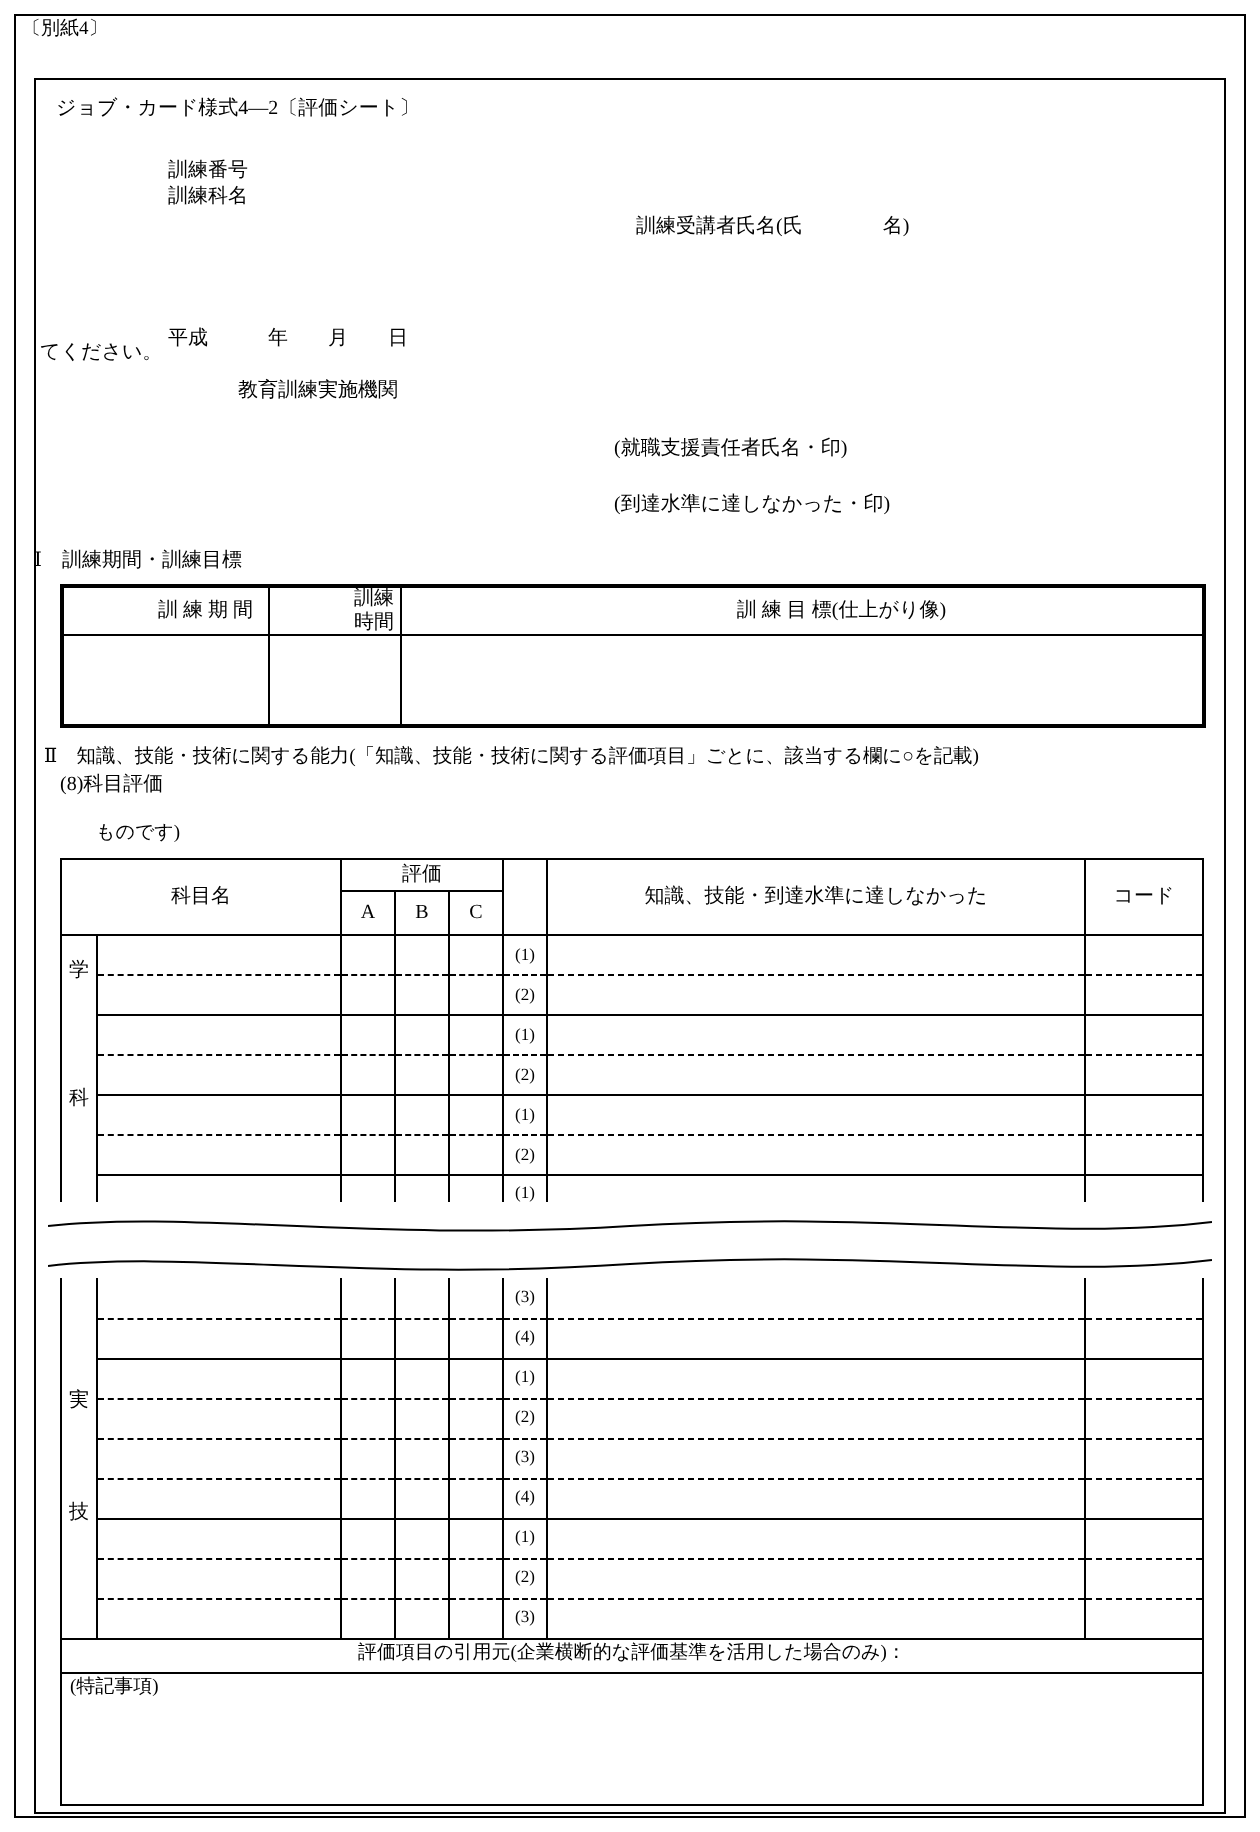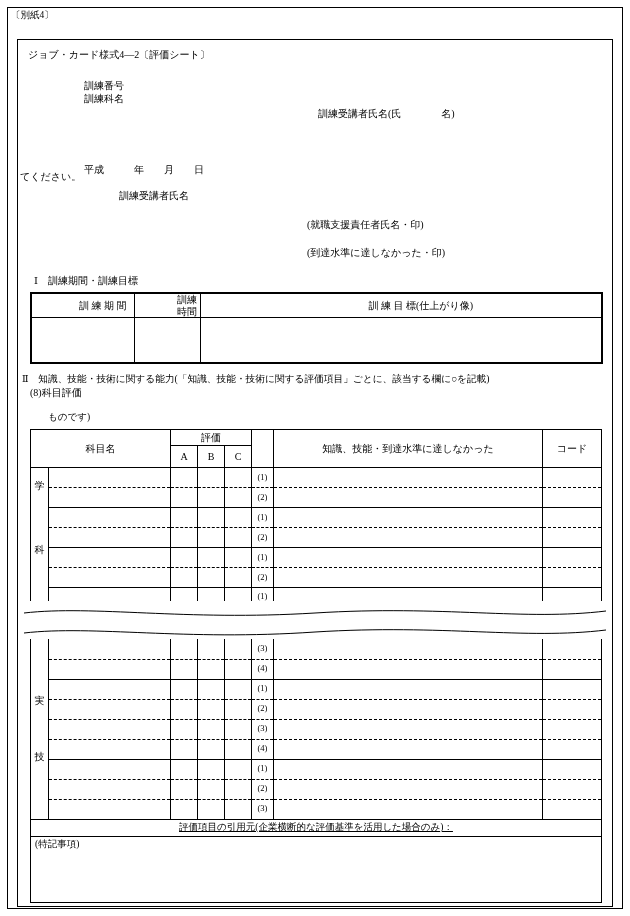--- a/index.html
+++ b/index.html
@@ -13,21 +13,21 @@
   .form-title { left:28px; top:49px; }
   .tn { left:84px; top:80px; }
   .tc { left:84px; top:93px; }
   .trainee { left:318px; top:108px; }
   .intro1 { left:20px; top:134px; }
   .intro2 { left:20px; top:147px;margin-top:24px; }
   .dateline { left:84px; top:164px; }
   .org { left:119px; top:190px; }
   .sig1 { left:307px; top:219px; }
   .sig2 { left:307px; top:247px; }
-  .h1sec { left:34px; top:275px; }
+  .h1sec { left:17px; top:275px; }
   .h2sec { left:22px; top:373px; font-size:9.7px; }
   .subh { left:30px; top:387px; }
   .leg1 { left:35px; top:400px; font-size:9.5px; }
   .leg2 { left:48px; top:412px; font-size:9.5px; }
 
   table { border-collapse:collapse; table-layout:fixed; }
   td { padding:0; line-height:1.15; overflow:hidden; }
 
   
   .t1 { position:absolute; left:30px; top:292px; width:571px; border:2px solid #000; }
@@ -43,40 +43,40 @@
   .t2 thead tr.h1 td { height:16px; }
   .t2 thead tr.h2 td { height:22px; }
   .t2 tbody td { border-left:1px solid #000; border-right:1px solid #000; text-align:center; vertical-align:middle; height:20px; }
   .t2 tbody tr.rs td { border-top:1px solid #000; }
   .t2 tbody tr.rd td { border-top:1px dashed #000; }
   .t2 tbody tr.cut td { height:18px; }
   .c-num { font-size:8.5px; }
   .catwrap { display:flex; flex-direction:column; align-items:center; height:100%; }
   .cw-up { padding-top:12px; row-gap:52px; }
   .cw-low { justify-content:center; row-gap:45px; }
-  .cite { text-align:center; padding:2px 4px; height:17px !important; font-size:9.5px;text-decoration:underline; }
+  .cite { text-align:center; padding:2px 4px; height:17px !important; font-size:9.5px; }
   .notes { text-align:left !important; vertical-align:top !important; padding:2px 4px; height:66px !important; font-size:9.5px; border-bottom:1px solid #000 !important; }
 
   .wave-band { position:absolute; left:24px; top:601px; width:582px; height:38px; background:#fff; z-index:3; }
 </style>
 </head>
 <body>
 
 <div class="sheet">
   <div class="outer-frame"></div>
   <div class="abs attachment">〔別紙4〕</div>
   <div class="main-box"></div>
 
   <div class="abs form-title">ジョブ・カード様式4―2〔評価シート〕</div>
   <div class="abs tn">訓練番号</div>
   <div class="abs tc">訓練科名</div>
   <div class="abs trainee">訓練受講者氏名(氏　　　　名)</div>
   <div class="abs intro2">てください。</div>
   <div class="abs dateline">平成　　　年　　月　　日</div>
-  <div class="abs org">訓練受講者氏名</div>
+  <div class="abs org">教育訓練実施機関</div>
   <div class="abs sig1">(就職支援責任者氏名・印)</div>
   <div class="abs sig2">(到達水準に達しなかった・印)</div>
 
   <div class="abs h1sec">Ⅰ　訓練期間・訓練目標</div>
 
   <table class="t1">
     <colgroup>
         <col style="width:103px">
         <col style="width:66px">
         <col style="width:402px">

